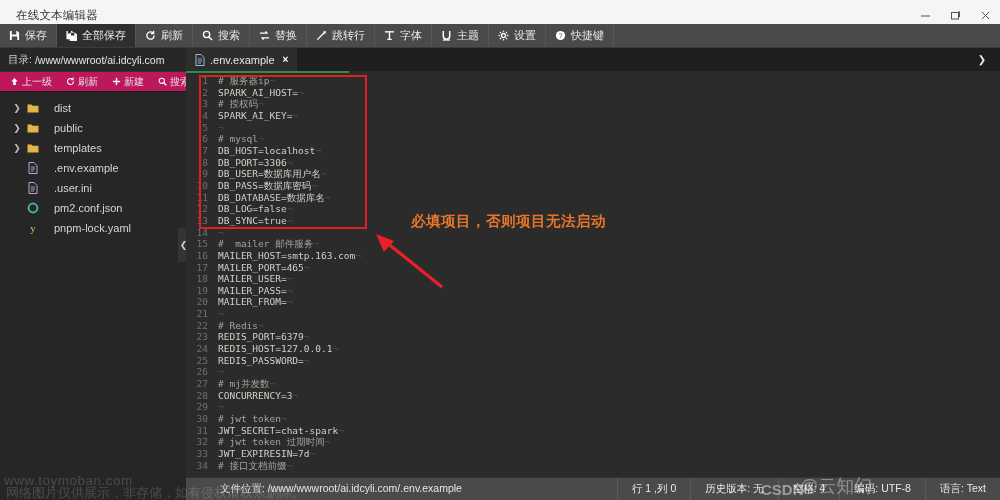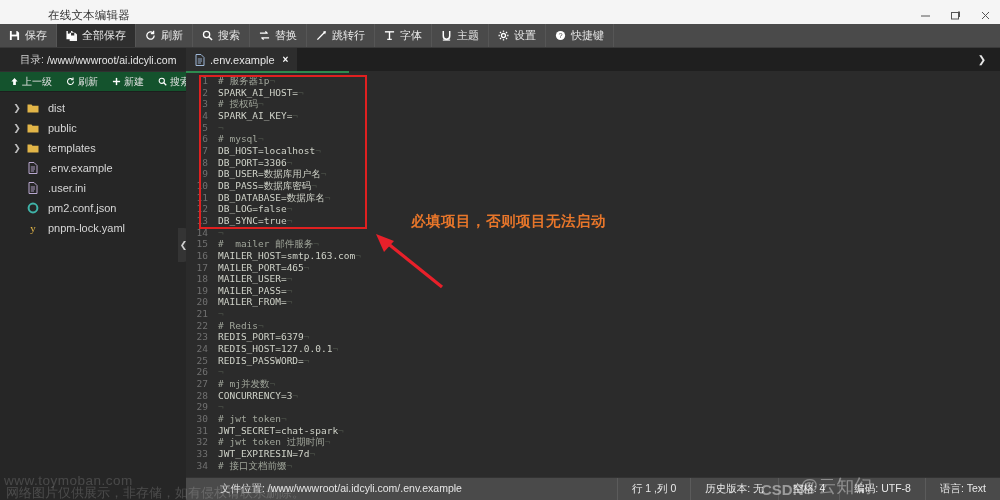--- a/index.html
+++ b/index.html
@@ -7,21 +7,21 @@
     width: 1000px; height: 500px;
     font-family: "Liberation Sans", "DejaVu Sans", sans-serif;
     background: #1e1e1e; overflow: hidden;
   }
   #app { position: relative; width: 1000px; height: 500px; background: #2b2b2b; }
 
   
   .titlebar {
     position: absolute; top: 0; left: 0; width: 1000px; height: 32px;
     background: #f5f5f5; border-bottom: 1px solid #dcdcdc;
-    display: flex; align-items: center; padding-left: 32px;
+    display: flex; align-items: center;
   }
   .titlebar-text { font-size: 11.5px; color: #333; padding-left: 16px; letter-spacing: .2px; }
   .win-ctrls { margin-left: auto; display: flex; height: 24px; }
   .win-btn {
     width: 30px; height: 24px; display: flex; align-items: center; justify-content: center;
     font-size: 12px; color: #555; line-height: 1;
   }
   .win-btn svg { display: block; }
 
   
@@ -42,43 +42,43 @@
 
   
   .sidebar {
     position: absolute; top: 48px; left: 0; width: 186px; height: 452px;
     background: #262626;
   }
   .dir-path {
     height: 23px; display: flex; align-items: center; padding-left: 8px;
     font-size: 10.5px; color: #d8d8d8; background: #262626;
   }
-  .dir-path .lbl { color: #cfcfcf; margin-left: 12px; }
+  .dir-path .lbl { color: #cfcfcf; }
   .dir-path .val { color: #e6e6e6; margin-left: 3px; }
   .fb-actions {
-    height: 21px; background: #14532d; display: flex; align-items: center;
+    height: 21px; background: #be185d; display: flex; align-items: center;
     padding: 0 4px; gap: 2px; border-top: 1px solid #303030; border-bottom: 1px solid #1d1d1d;
   }
   .fb-act {
     display: flex; align-items: center; gap: 3px; padding: 0 6px;
     font-size: 10px; color: #e2e2e2; height: 19px; white-space: nowrap;
   }
   .fb-act .ic { color: #fff; display: inline-flex; }
   .fb-act .ic svg { width: 9px; height: 9px; display: block; }
 
   .tree { padding-top: 6px; }
   .tree-row {
     display: flex; align-items: center; height: 20px; padding-left: 10px;
     font-size: 11px; color: #d6d6d6; white-space: nowrap;
   }
   .chev { width: 14px; display: inline-flex; justify-content: center; color: #bdbdbd; font-size: 9px; }
   .chev.none { visibility: hidden; }
   .f-ico { width: 18px; display: inline-flex; justify-content: center; align-items: center; }
   .f-ico svg { display: block; }
-  .t-label { margin-left: 6px; }
+  .t-label { margin-left: 12px; }
 
   .collapse-handle {
     position: absolute; left: 178px; top: 228px; width: 11px; height: 34px;
     background: #343434; border-radius: 0 5px 5px 0;
     display: flex; align-items: center; justify-content: center;
     color: #d0d0d0; font-size: 9px;
   }
 
   
   .editor-wrap {

